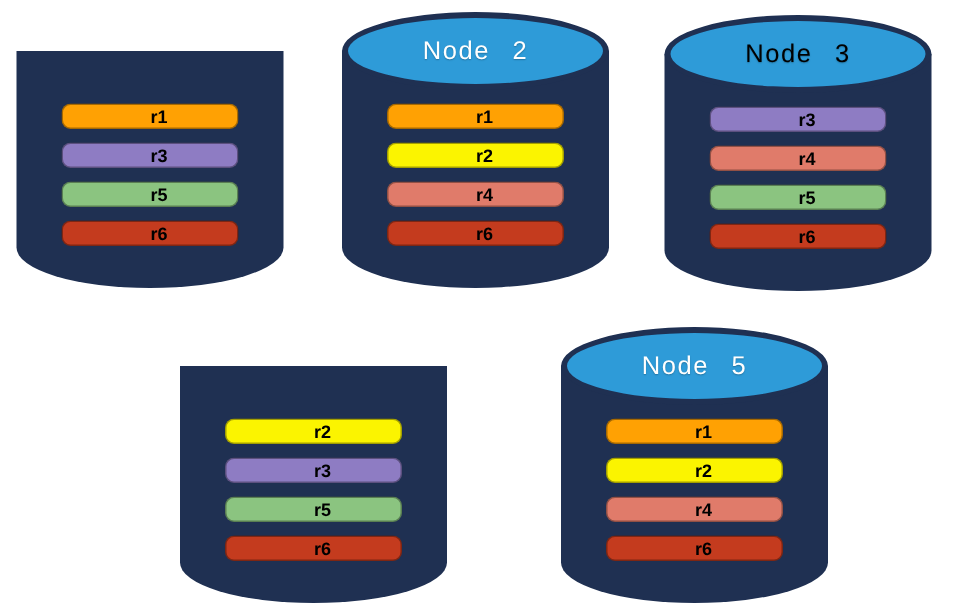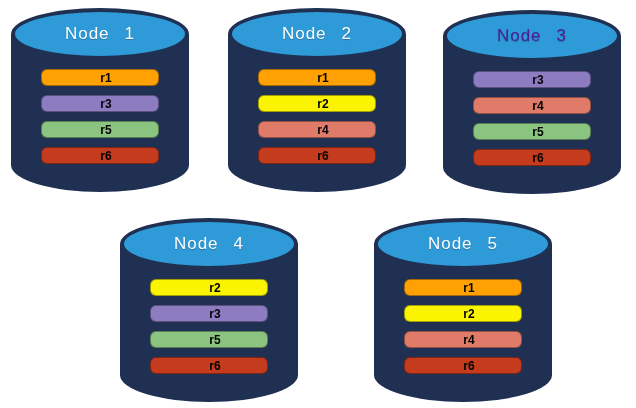--- a/index.html
+++ b/index.html
@@ -80,23 +80,20 @@
     line-height: 1;
   }
 </style>
 </head>
 <body>
 
 <div class="stage">
 
   <div class="node node-1">
     <div class="cyl-body" style="background: rgb(31, 48, 82);"></div>
-    <div class="cyl-top" style="background: rgb(46, 155, 216);">
-      <span class="node-title" style="color: rgb(255, 255, 255);">Node 1</span>
-    </div>
     <div class="bars">
       <div class="bar" style="background: rgb(255, 161, 3);">
         <span class="bar-label">r1</span>
       </div>
       <div class="bar" style="background: rgb(142, 124, 195);">
         <span class="bar-label">r3</span>
       </div>
       <div class="bar" style="background: rgb(139, 196, 128);">
         <span class="bar-label">r5</span>
       </div>
@@ -123,43 +120,40 @@
       </div>
       <div class="bar" style="background: rgb(196, 59, 30);">
         <span class="bar-label">r6</span>
       </div>
     </div>
   </div>
 
   <div class="node node-3">
     <div class="cyl-body" style="background: rgb(31, 48, 82);"></div>
     <div class="cyl-top" style="background: rgb(46, 155, 216);">
-      <span class="node-title" style="color: #4c1d95;">Node 3</span>
+      <span class="node-title" style="color: #000000;">Node 3</span>
     </div>
     <div class="bars">
       <div class="bar" style="background: rgb(142, 124, 195);">
         <span class="bar-label">r3</span>
       </div>
       <div class="bar" style="background: rgb(224, 123, 106);">
         <span class="bar-label">r4</span>
       </div>
       <div class="bar" style="background: rgb(139, 196, 128);">
         <span class="bar-label">r5</span>
       </div>
       <div class="bar" style="background: rgb(196, 59, 30);">
         <span class="bar-label">r6</span>
       </div>
     </div>
   </div>
 
   <div class="node node-4">
     <div class="cyl-body" style="background: rgb(31, 48, 82);"></div>
-    <div class="cyl-top" style="background: rgb(46, 155, 216);">
-      <span class="node-title" style="color: rgb(255, 255, 255);">Node 4</span>
-    </div>
     <div class="bars">
       <div class="bar" style="background: rgb(251, 244, 0);">
         <span class="bar-label">r2</span>
       </div>
       <div class="bar" style="background: rgb(142, 124, 195);">
         <span class="bar-label">r3</span>
       </div>
       <div class="bar" style="background: rgb(139, 196, 128);">
         <span class="bar-label">r5</span>
       </div>

